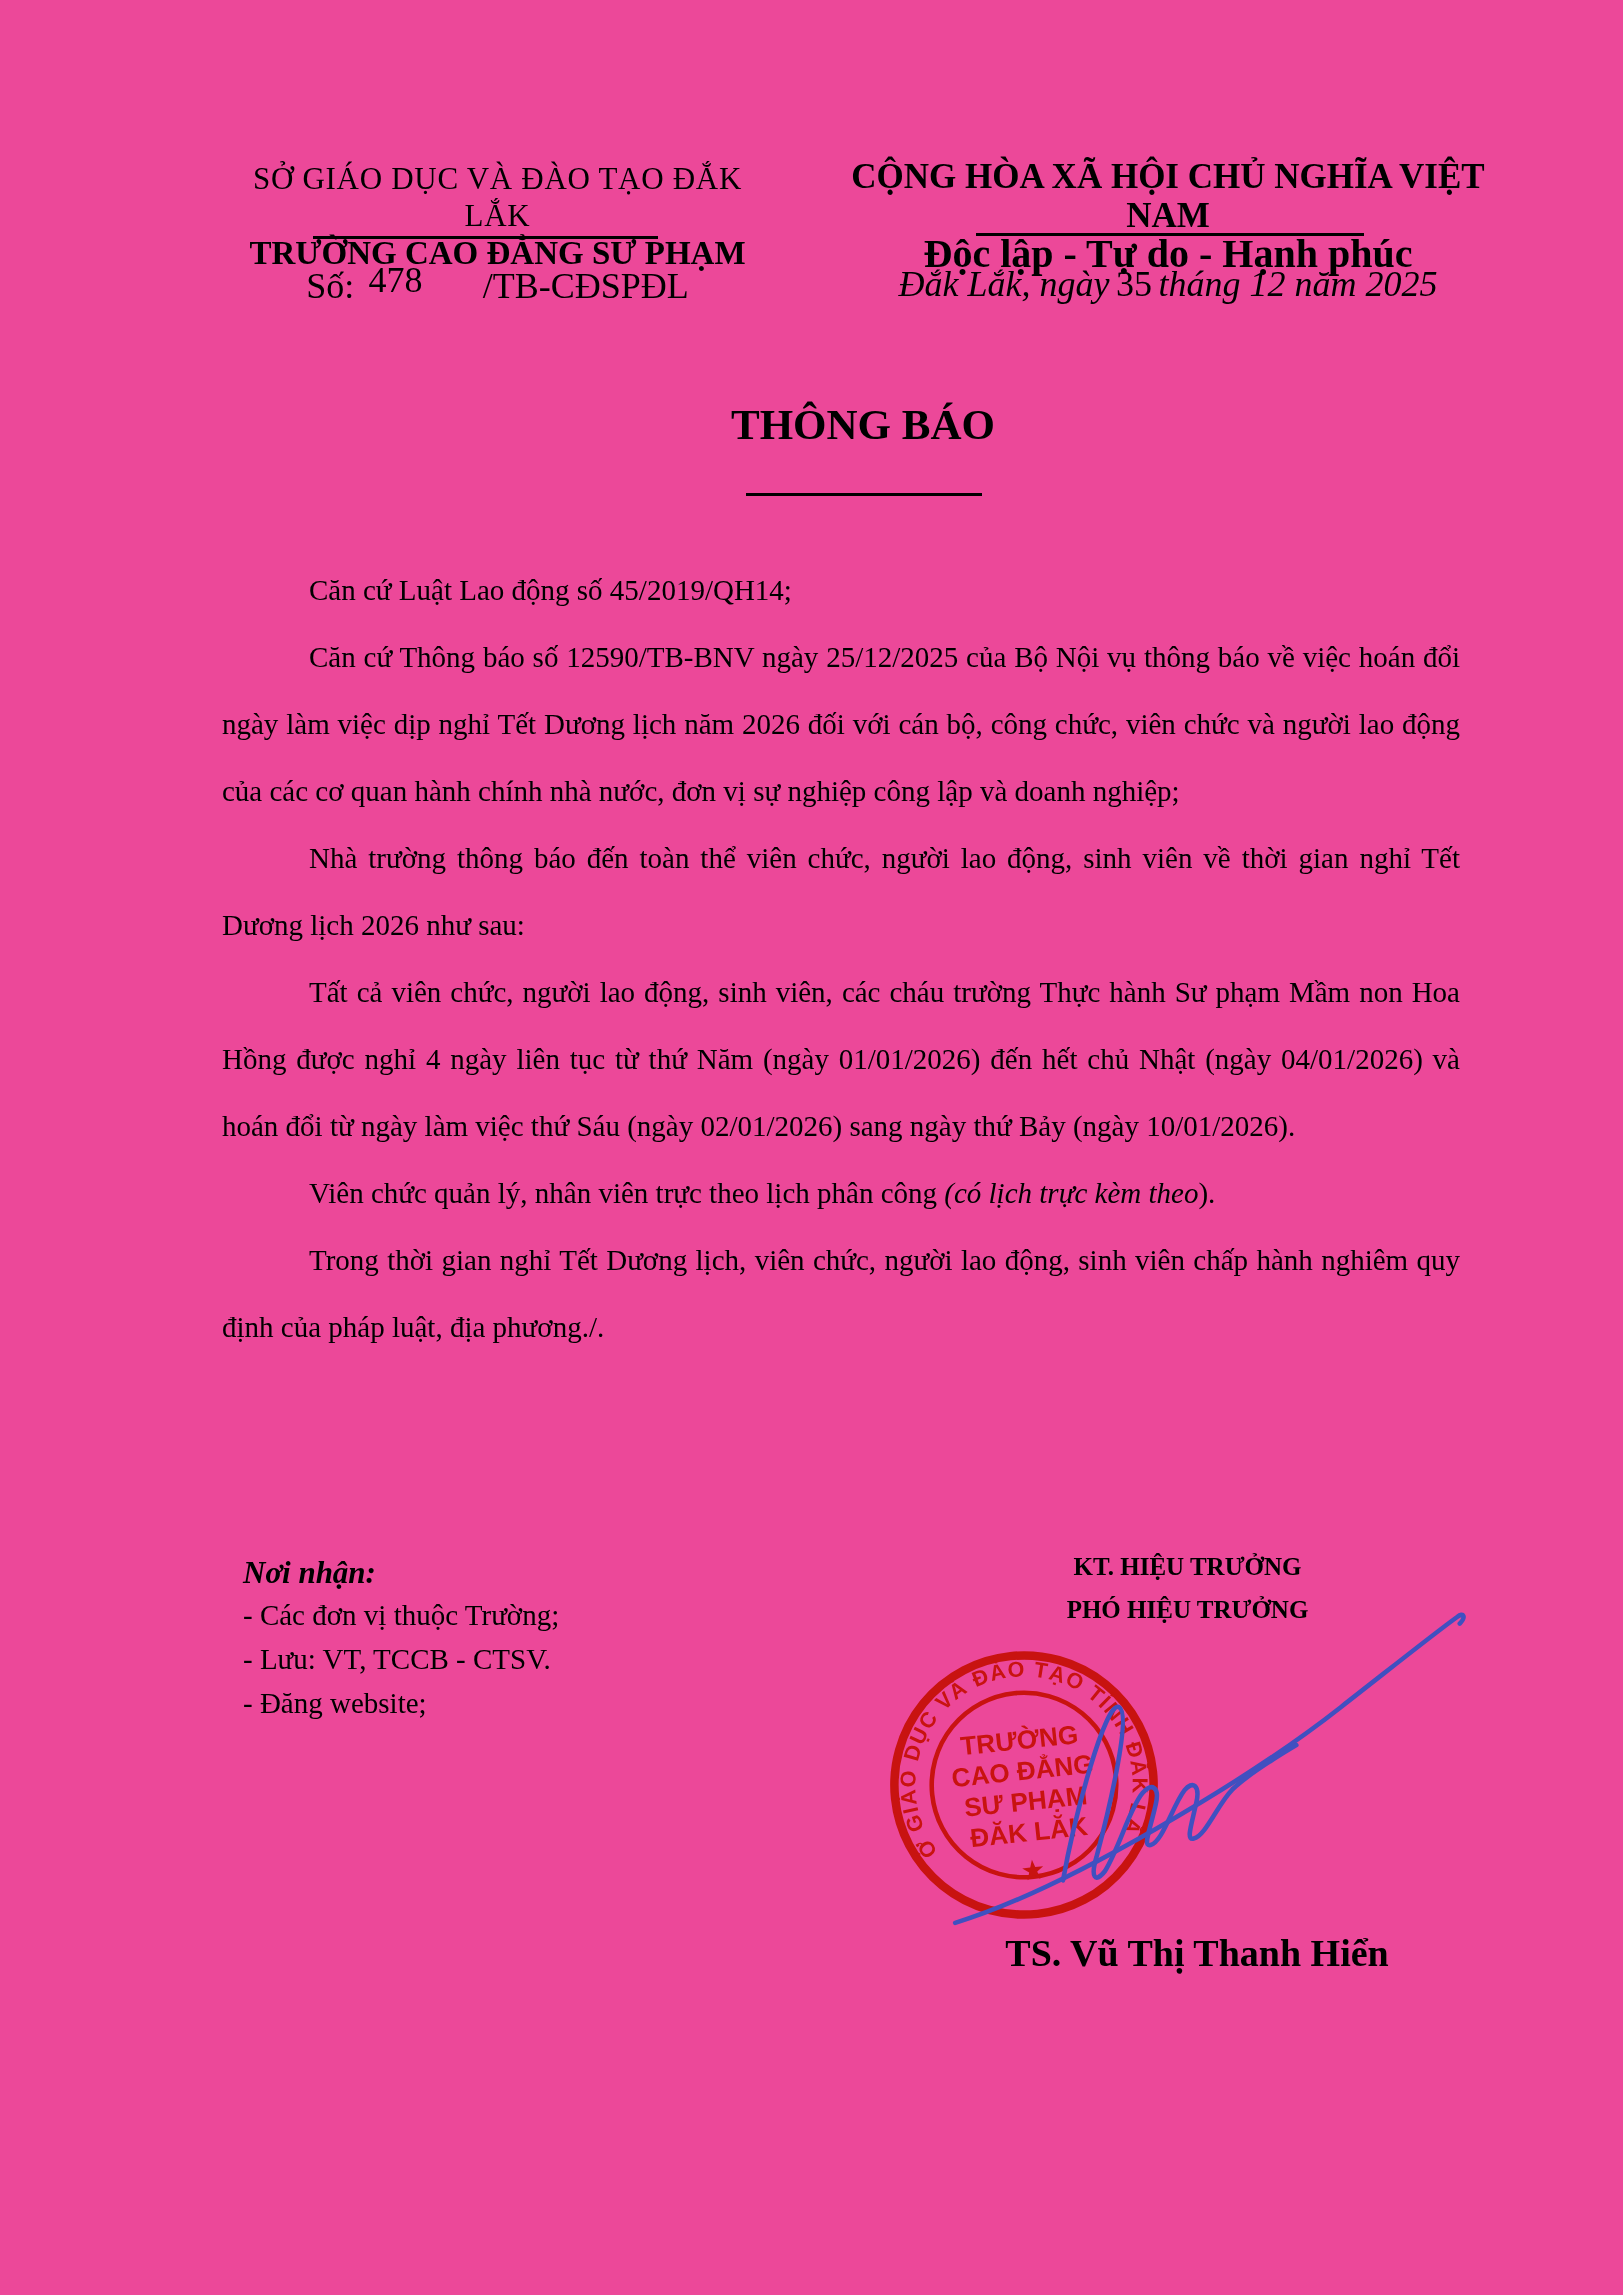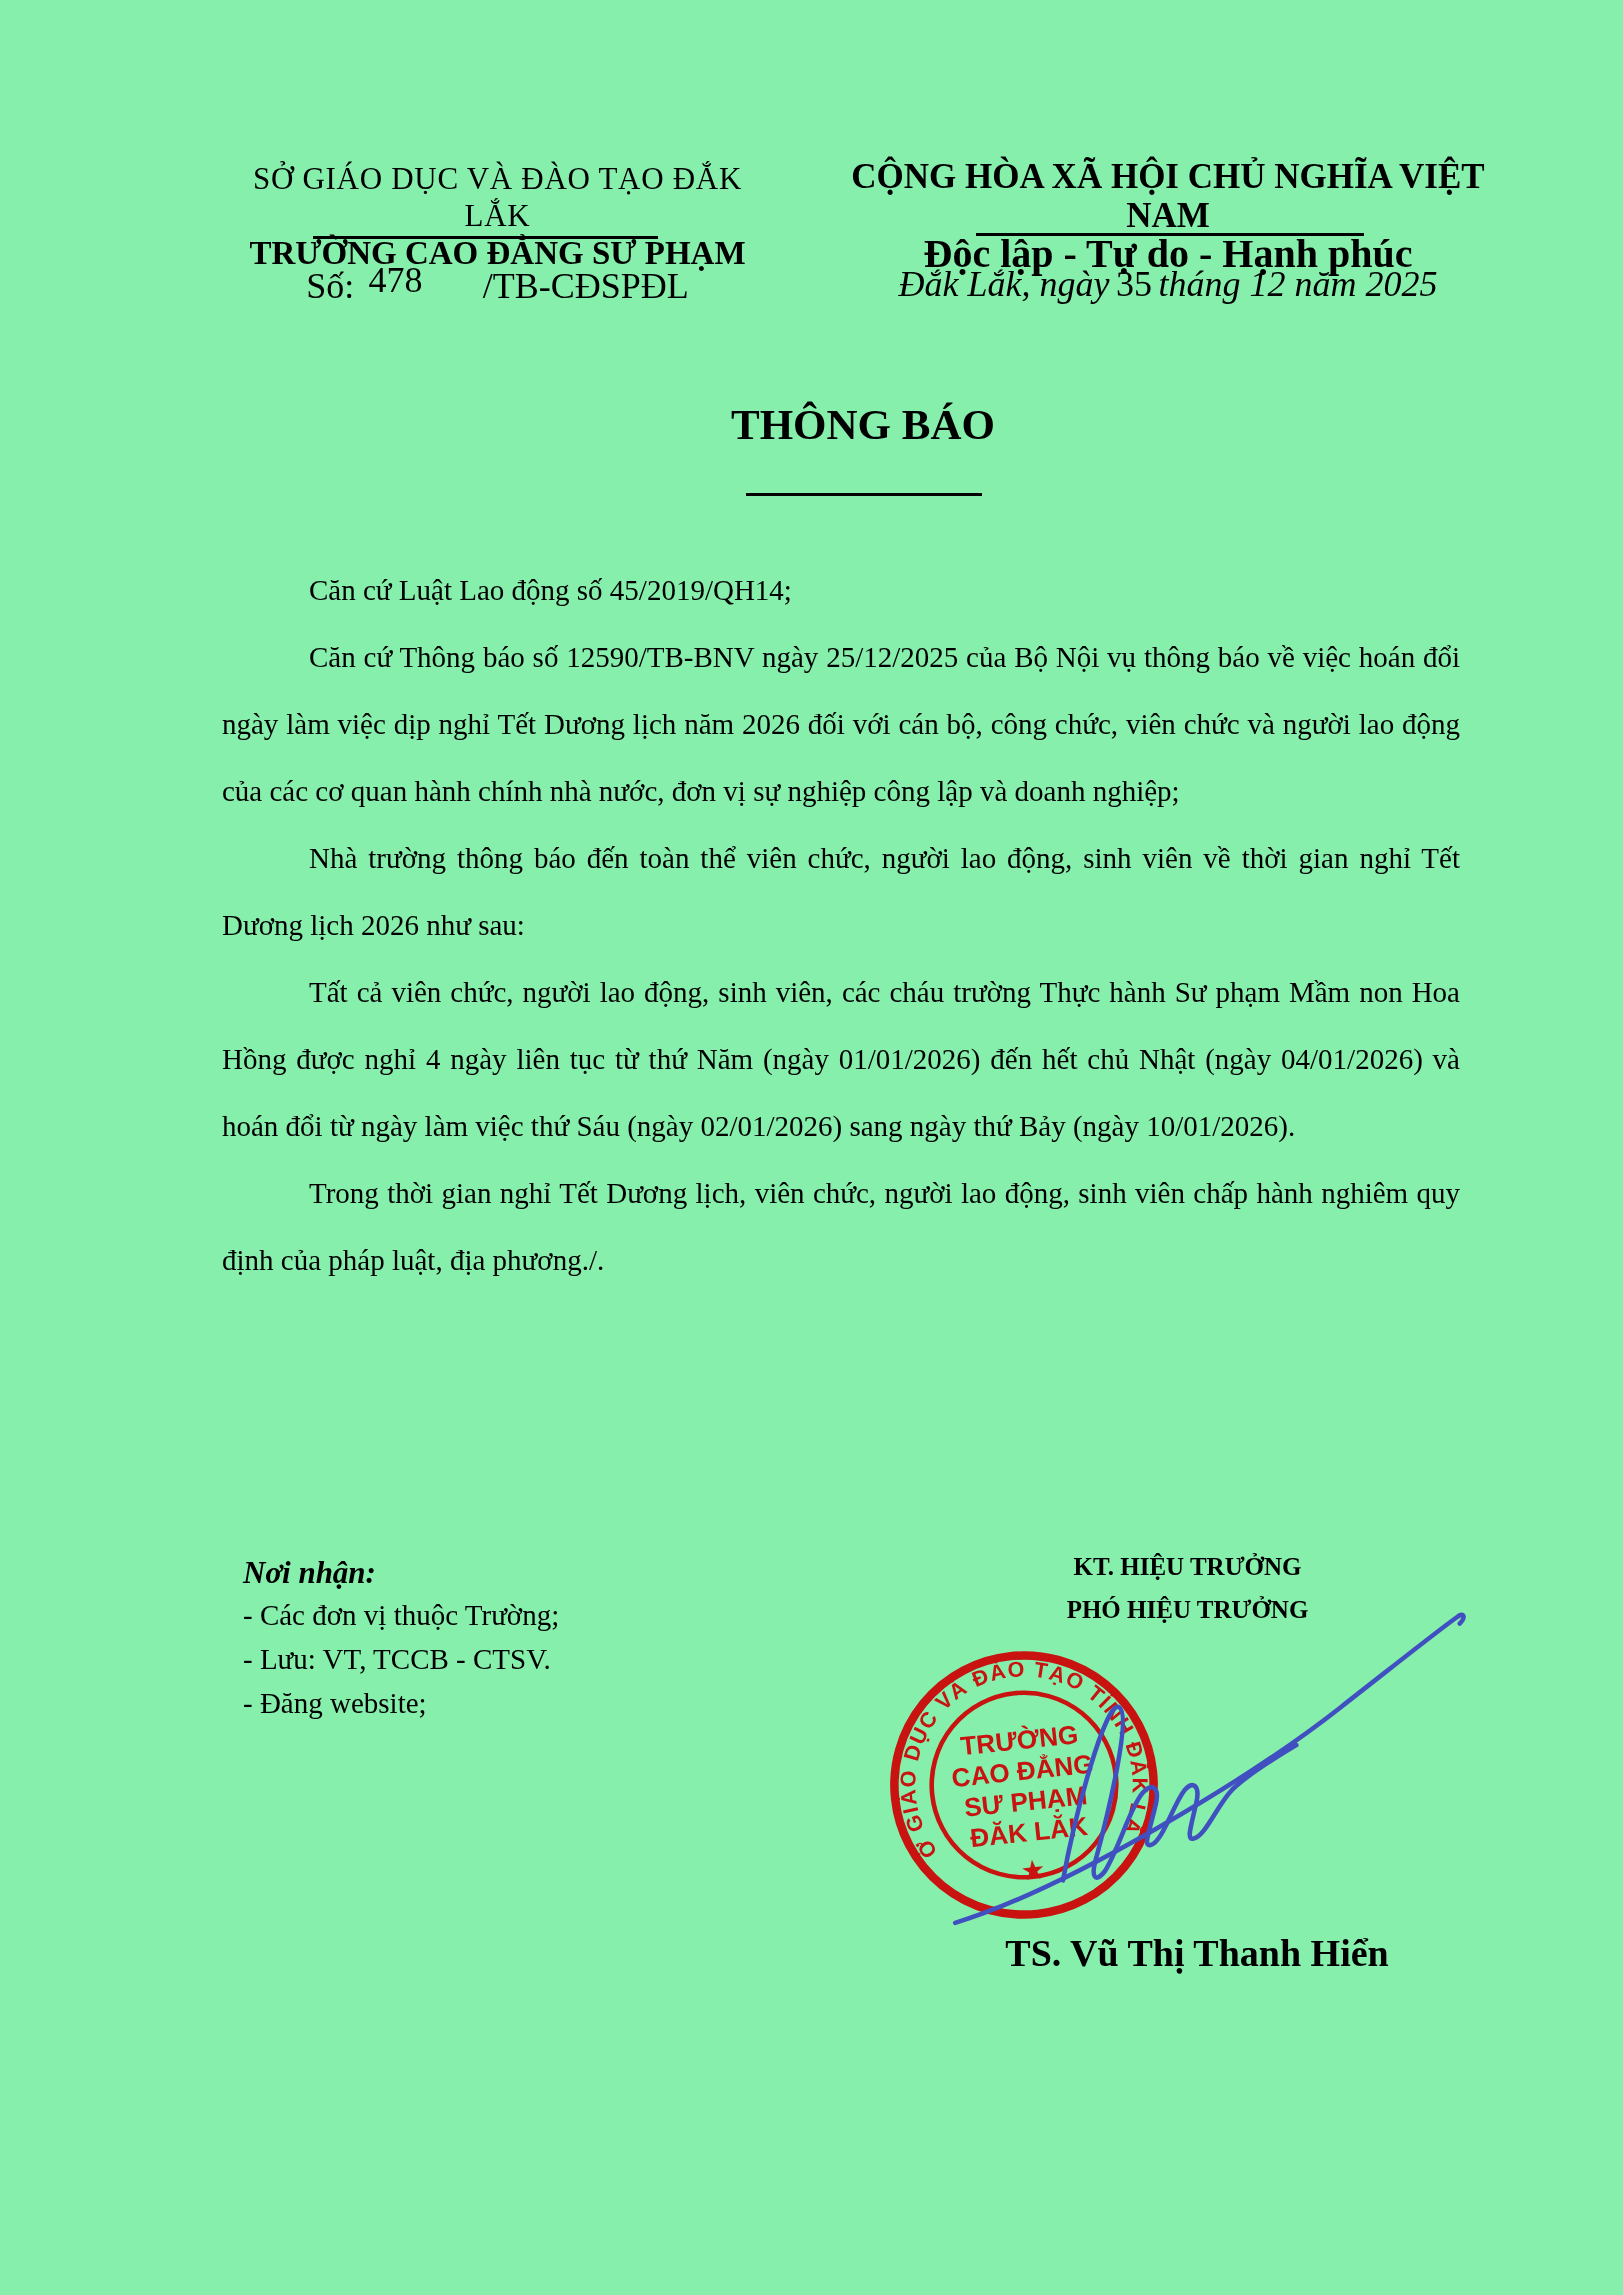--- a/index.html
+++ b/index.html
@@ -1,21 +1,21 @@
 <!DOCTYPE html>
 <html style="font-size:10.5px"><head>
 <meta charset="utf-8">
 <style>
   * { margin: 0; padding: 0; box-sizing: border-box; }
   html, body { background: #888; }
   .page {
     position: relative;
     width: 1623px;
     height: 2295px;
-    background: #86efac;
+    background: #ec4899;
     font-family: "Liberation Serif", "DejaVu Serif", serif;
     color: #000;
     overflow: hidden;
   }
   .abs { position: absolute; }
 
   
   .org-block { left: 216px; top: 160px; width: 563px; text-align: center; }
   .org-line1 { font-size: 31px; line-height: 37px; letter-spacing: 0.7px; }
   .org-line2 { font-size: 33px; line-height: 39px; font-weight: bold; }
@@ -91,20 +91,21 @@
   <div class="abs title-block">
     <div class="doc-title">THÔNG BÁO</div>
   </div>
   <div class="abs rule title-rule"></div>
 
   <div class="abs body-text">
     <p>Căn cứ Luật Lao động số 45/2019/QH14;</p>
     <p>Căn cứ Thông báo số 12590/TB-BNV ngày 25/12/2025 của Bộ Nội vụ thông báo về việc hoán đổi ngày làm việc dịp nghỉ Tết Dương lịch năm 2026 đối với cán bộ, công chức, viên chức và người lao động của các cơ quan hành chính nhà nước, đơn vị sự nghiệp công lập và doanh nghiệp;</p>
     <p>Nhà trường thông báo đến toàn thể viên chức, người lao động, sinh viên về thời gian nghỉ Tết Dương lịch 2026 như sau:</p>
     <p>Tất cả viên chức, người lao động, sinh viên, các cháu trường Thực hành Sư phạm Mầm non Hoa Hồng được nghỉ 4 ngày liên tục từ thứ Năm (ngày 01/01/2026) đến hết chủ Nhật (ngày 04/01/2026) và hoán đổi từ ngày làm việc thứ Sáu (ngày 02/01/2026) sang ngày thứ Bảy (ngày 10/01/2026).</p>
+    <p><span>Viên chức quản lý, nhân viên trực theo lịch phân công </span><span class="it">(có lịch trực kèm theo</span><span>).</span></p>
     <p>Trong thời gian nghỉ Tết Dương lịch, viên chức, người lao động, sinh viên chấp hành nghiêm quy định của pháp luật, địa phương./.</p>
   </div>
 
   <div class="abs recipients">
     <div class="recipients-label">Nơi nhận:</div>
     <div class="recipient-item">- Các đơn vị thuộc Trường;</div>
     <div class="recipient-item">- Lưu: VT, TCCB - CTSV.</div>
     <div class="recipient-item">- Đăng website;</div>
   </div>
 

